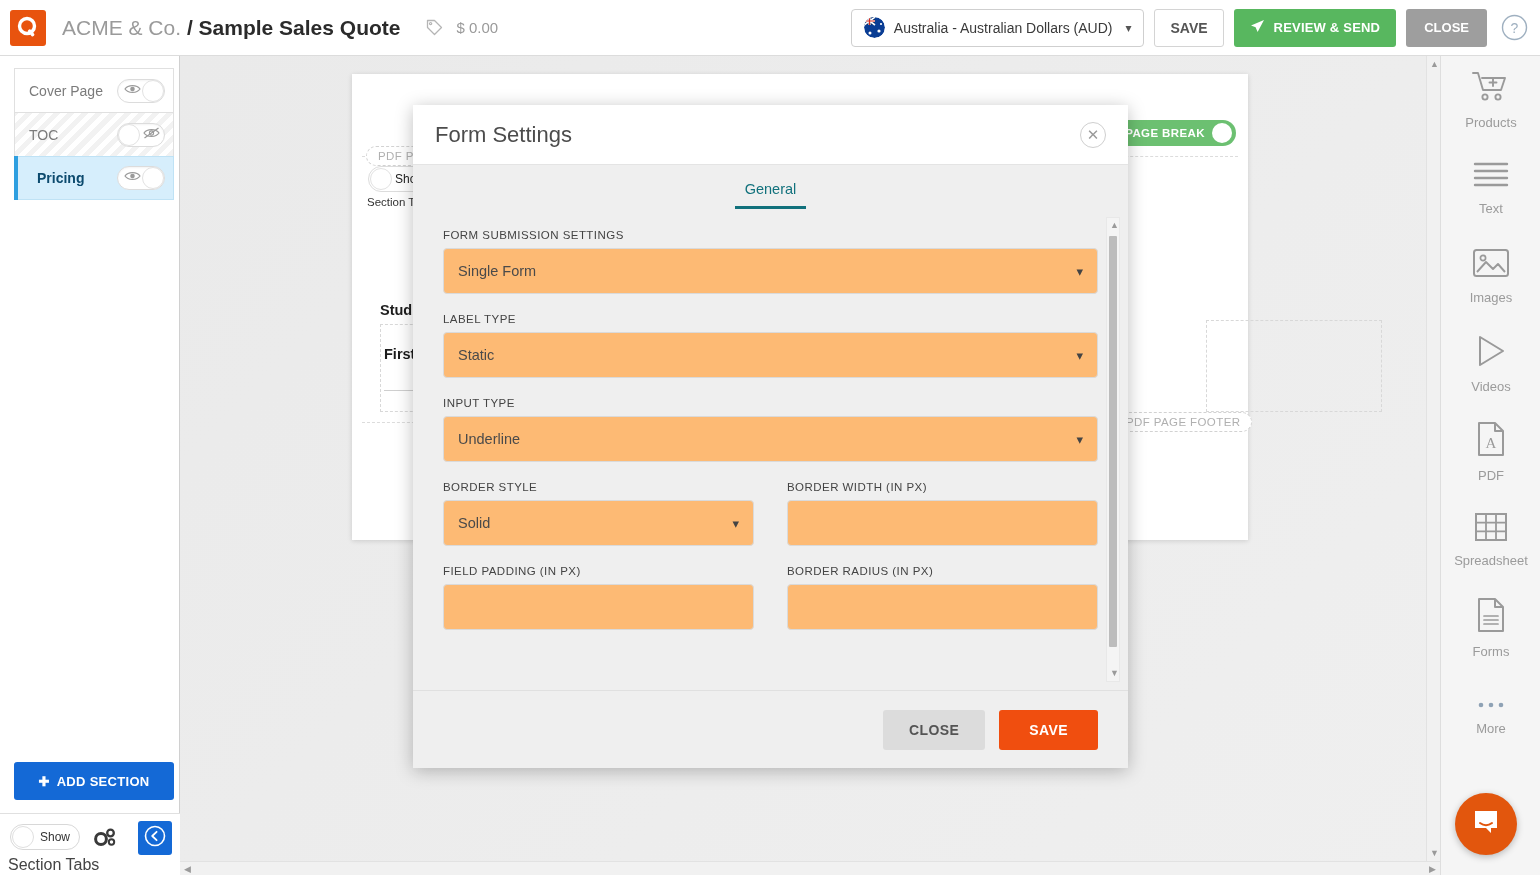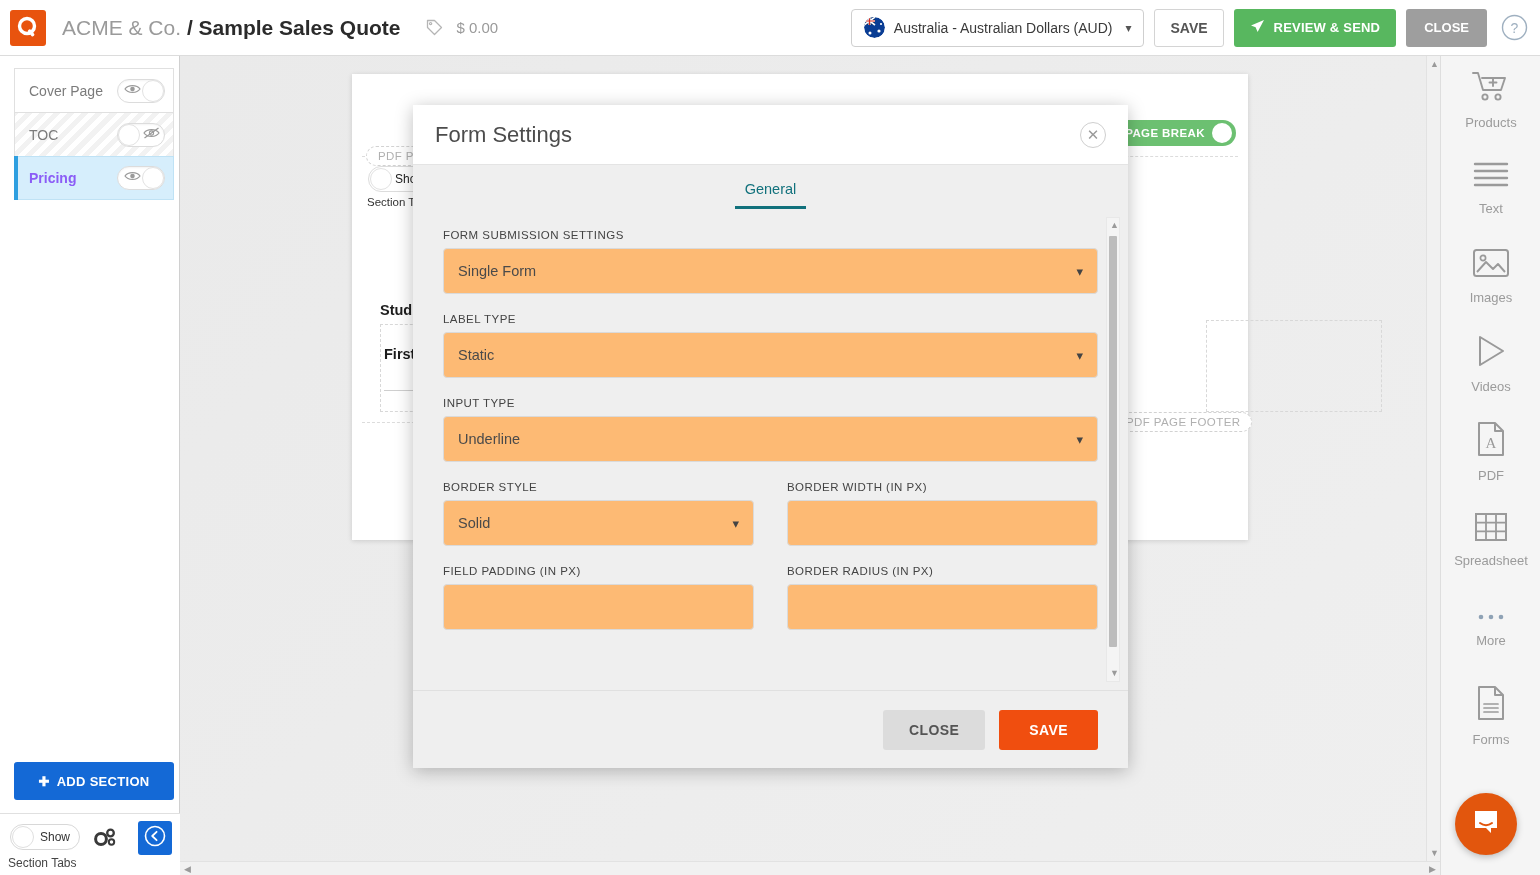--- a/index.html
+++ b/index.html
@@ -64,21 +64,21 @@
   }
   .sec-row:last-child { border-bottom: 1px solid #e0e0e0; }
   .sec-row.striped {
     background-image: repeating-linear-gradient(-45deg, #f2f2f2 0 5px, #ffffff 5px 10px);
   }
   .sec-row.active { background: #d6eefc; border-color: #bfe2f5; }
   .sec-row.active::before {
     content: ""; position: absolute; left: -1px; top: -1px; bottom: -1px; width: 4px; background: #2e9fe0;
   }
   .sec-label { font-size: 14px; color: #7b7b7b; }
-  .sec-row.active .sec-label { color: #8b5cf6; font-weight: 700; }
+  .sec-row.active .sec-label { color: #0c4a6e; font-weight: 700; margin-left: 8px; }
   .toggle {
     position: absolute; right: 8px; width: 48px; height: 24px; border-radius: 13px;
     border: 1px solid #dcdcdc; background: #fff; display: flex; align-items: center;
     box-shadow: inset 0 1px 2px rgba(0,0,0,.05);
   }
   .toggle .knob {
     position: absolute; width: 22px; height: 22px; border-radius: 50%;
     background: #fff; border: 1px solid #e2e2e2; top: 0;
   }
   .toggle.on .knob { right: 0; }
@@ -100,21 +100,21 @@
   .show-toggle {
     position: absolute; left: 10px; top: 10px; width: 70px; height: 26px;
     border: 1px solid #d8d8d8; border-radius: 14px; background: #fff;
     display: flex; align-items: center; justify-content: flex-end; padding-right: 9px;
     font-size: 12px; color: #333;
   }
   .show-toggle .knob2 {
     position: absolute; left: 1px; top: 1px; width: 22px; height: 22px;
     border-radius: 50%; background: #fff; border: 1px solid #e0e0e0;
   }
-  .show-sub { position: absolute; left: 8px; top: 42px; font-size: 12px; color: #444; }
+  .show-sub { position: absolute; left: 8px; top: 42px; font-size: 16px; color: #444; }
   .gears { position: absolute; left: 92px; top: 13px; }
   .backbtn {
     position: absolute; left: 138px; top: 7px; width: 34px; height: 34px;
     background: #1469d6; border-radius: 3px; display: flex; align-items: center; justify-content: center;
   }
 
   
   .canvas {
     position: absolute; top: 56px; left: 180px; width: 1260px; height: 819px;
     background: linear-gradient(135deg, #eaeaea, #efefef);
@@ -476,42 +476,42 @@
         <svg width="34" height="30" viewBox="0 0 34 30">
           <rect x="2" y="2" width="30" height="26" fill="none" stroke="#9a9a9a" stroke-width="2"></rect>
           <path d="M2 10.7 h30 M2 19.3 h30 M12 2 v26 M22 2 v26" stroke="#9a9a9a" stroke-width="1.8"></path>
         </svg>
       </span>
       <span class="tlabel">Spreadsheet</span>
     </div>
 
     <div class="tool">
       <span>
-        <svg width="34" height="10" viewBox="0 0 34 10">
-          <circle cx="7" cy="5" r="2.3" fill="#8fa2b5"></circle>
-          <circle cx="17" cy="5" r="2.3" fill="#8fa2b5"></circle>
-          <circle cx="27" cy="5" r="2.3" fill="#8fa2b5"></circle>
-        </svg>
-      </span>
-      <span class="tlabel">More</span>
-    </div>
-
-    <div class="tool">
-      <span>
         <svg width="30" height="36" viewBox="0 0 30 36">
           <path d="M3 2 h16 l8 8 v24 h-24 z" fill="none" stroke="#9a9a9a" stroke-width="2" stroke-linejoin="round"></path>
           <path d="M19 2 v8 h8" fill="none" stroke="#9a9a9a" stroke-width="2" stroke-linejoin="round"></path>
           <g stroke="#9a9a9a" stroke-width="1.7" stroke-linecap="round">
             <path d="M8 19 h14"></path>
               <path d="M8 23 h14"></path>
               <path d="M8 27 h14"></path>
           </g>
         </svg>
       </span>
       <span class="tlabel">Forms</span>
+    </div>
+
+    <div class="tool">
+      <span>
+        <svg width="34" height="10" viewBox="0 0 34 10">
+          <circle cx="7" cy="5" r="2.3" fill="#8fa2b5"></circle>
+          <circle cx="17" cy="5" r="2.3" fill="#8fa2b5"></circle>
+          <circle cx="27" cy="5" r="2.3" fill="#8fa2b5"></circle>
+        </svg>
+      </span>
+      <span class="tlabel">More</span>
     </div>
 
     <div class="chatbtn">
       <span>
         <svg width="30" height="30" viewBox="0 0 30 30">
           <path d="M4 4 h22 v17 h-6 l0 5 l-5 -5 h-11 z" fill="#fff"></path>
           <path d="M9 16 q6 4.5 12 0" fill="none" stroke="#e2560d" stroke-width="2" stroke-linecap="round"></path>
         </svg>
       </span>
     </div>

